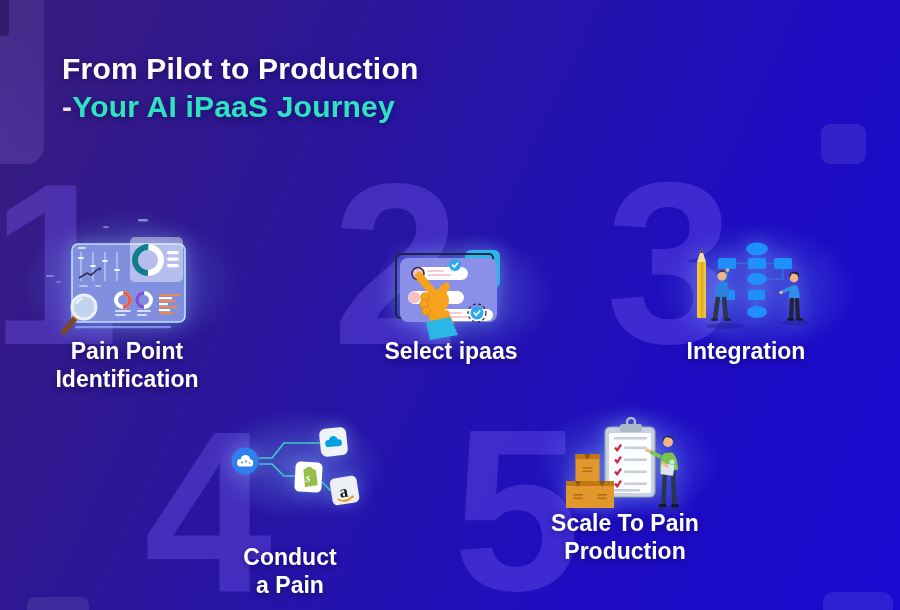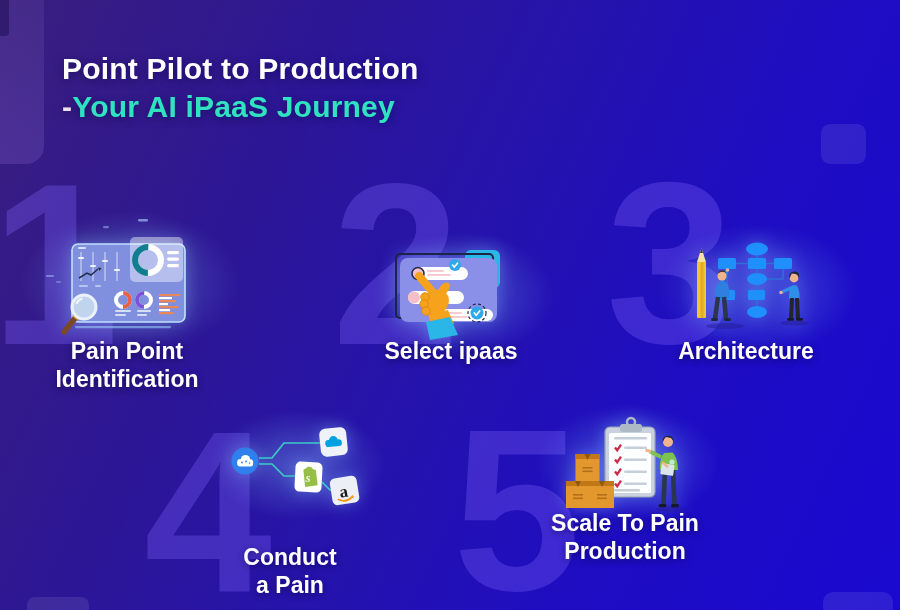--- a/index.html
+++ b/index.html
@@ -63,21 +63,21 @@
   <div class="bignum n4">4</div>
   <div class="bignum n5">5</div>
 
   <div class="glow g1"></div>
   <div class="glow g2"></div>
   <div class="glow g3"></div>
   <div class="glow g4"></div>
   <div class="glow g5"></div>
 
   <header class="title">
-    <div class="t1">Point Pilot to Production</div>
+    <div class="t1">From Pilot to Production</div>
     <div class="t2"><span class="dash">-</span><span class="teal">Your AI iPaaS Journey</span></div>
   </header>
 
   <svg class="illus s1" viewBox="0 0 170 125">
     <g fill="#9FB0EC">
       <rect x="93" y="4" width="10" height="2.4" rx="1.2" opacity=".75"></rect>
       <rect x="58" y="11" width="6" height="2.2" rx="1.1" opacity=".55"></rect>
       <rect x="1" y="60" width="8" height="2" rx="1" opacity=".6"></rect>
       <rect x="11" y="66" width="5" height="2" rx="1" opacity=".45"></rect>
     </g>
@@ -339,21 +339,21 @@
   </svg>
 
   <div class="label l1">
     <div>Pain Point</div>
     <div>Identification</div>
   </div>
   <div class="label l2">
     <div>Select ipaas</div>
   </div>
   <div class="label l3">
-    <div>Architecture</div>
+    <div>Integration</div>
   </div>
   <div class="label l4">
     <div>Conduct</div>
     <div>a Pain</div>
   </div>
   <div class="label l5">
     <div>Scale To Pain</div>
     <div>Production</div>
   </div>
 

